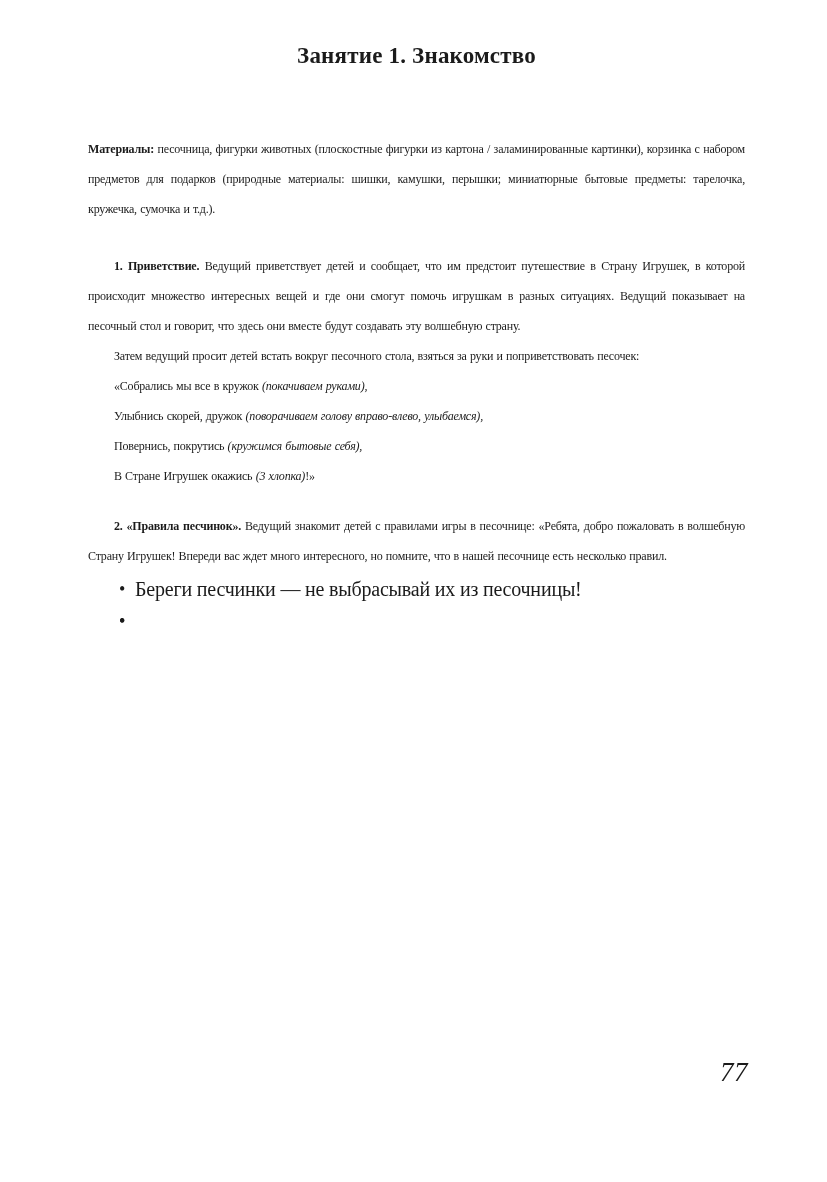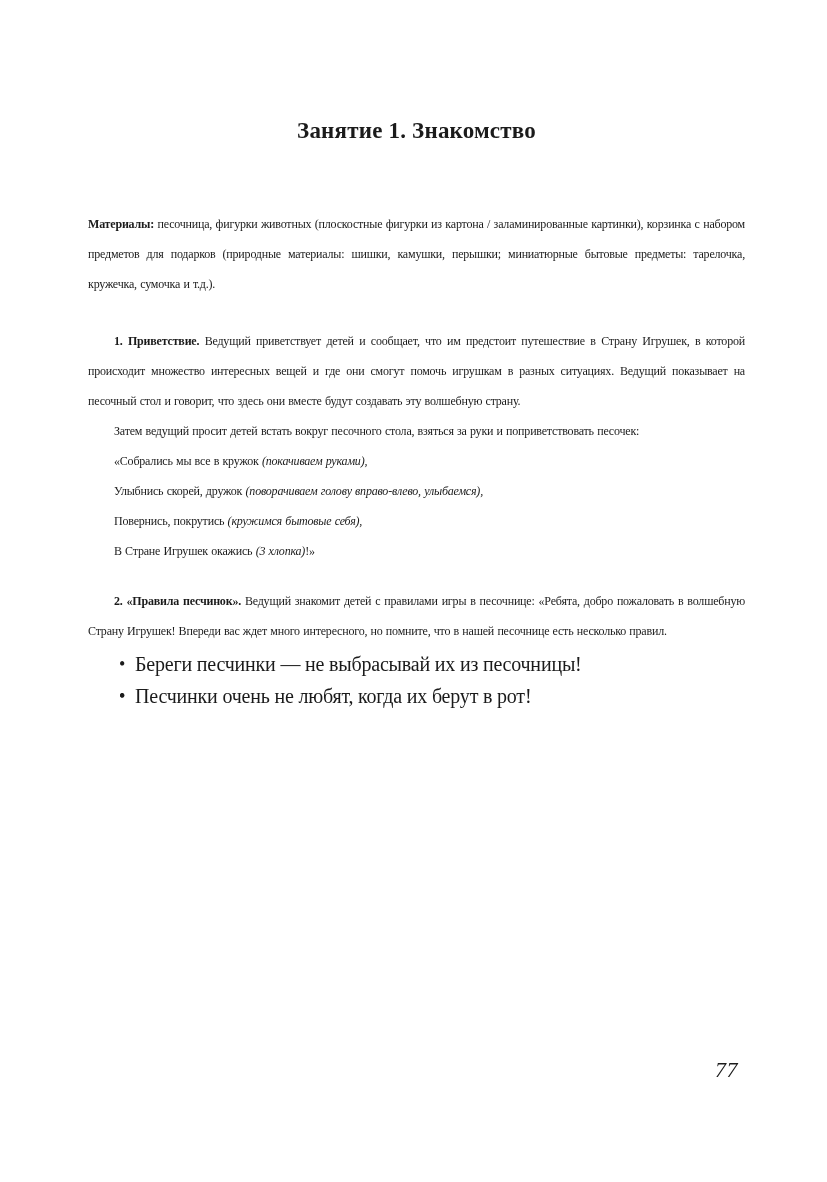--- a/index.html
+++ b/index.html
@@ -12,21 +12,21 @@
     width: 827px;
     height: 1182px;
     background: #ffffff;
     color: #1b1b1b;
     font-family: "Liberation Serif", "DejaVu Serif", serif;
     overflow: hidden;
     box-sizing: border-box;
   }
   .content {
     box-sizing: border-box;
-    padding: 117px 82px 0 88px; 
+    padding: 42px 82px 0 88px; 
   }
   h1.title {
     margin: 0;
     font-size: 23px;
     font-weight: bold;
     line-height: 28px;
     text-align: center;
     letter-spacing: 0.2px;
   }
   p.para {
@@ -59,22 +59,22 @@
   ul.rules-list .bullet {
     position: absolute;
     left: 31px;
     top: 0;
     font-size: 18px;
     line-height: 32px;
   }
   .pagenum {
     position: absolute;
     top: 1057px;
-    right: 89px;
-    font-size: 22px;
+    right: 79px;
+    font-size: 27px;
     font-style: italic;
     letter-spacing: 0.5px;
   }
 </style>
 </head>
 <body>
 
 <div class="page">
   <div class="content">
 
@@ -92,19 +92,19 @@
 
     <p class="para indent"><span>Повернись, покрутись </span><i class="em-run">(кружимся бытовые себя),</i><span></span></p>
 
     <p class="para indent"><span>В Стране Игрушек окажись </span><i class="em-run">(3 хлопка)</i><span>!»</span></p>
 
     <p class="para indent rules-head"><b class="lead">2. «Правила песчинок».</b> <span>Ведущий знакомит детей с правилами игры в песочнице: «Ребята, добро пожаловать в волшебную Страну Игрушек! Впереди вас ждет много интересного, но помните, что в нашей песочнице есть несколько правил.</span></p>
 
     <ul class="rules-list">
       <li><span class="bullet">•</span><span>Береги песчинки — не выбрасывай их из песочницы!</span></li>
       <li><span class="bullet">•</span></li>
-      <li><span class="bullet">•</span><span>Песчинки очень не любят, когда их берут в рот!</span></li>
+      <li><span class="bullet">•</span></li>
     </ul>
 
   </div>
 
   <div class="pagenum">77</div>
 </div>
 
 </body></html>

